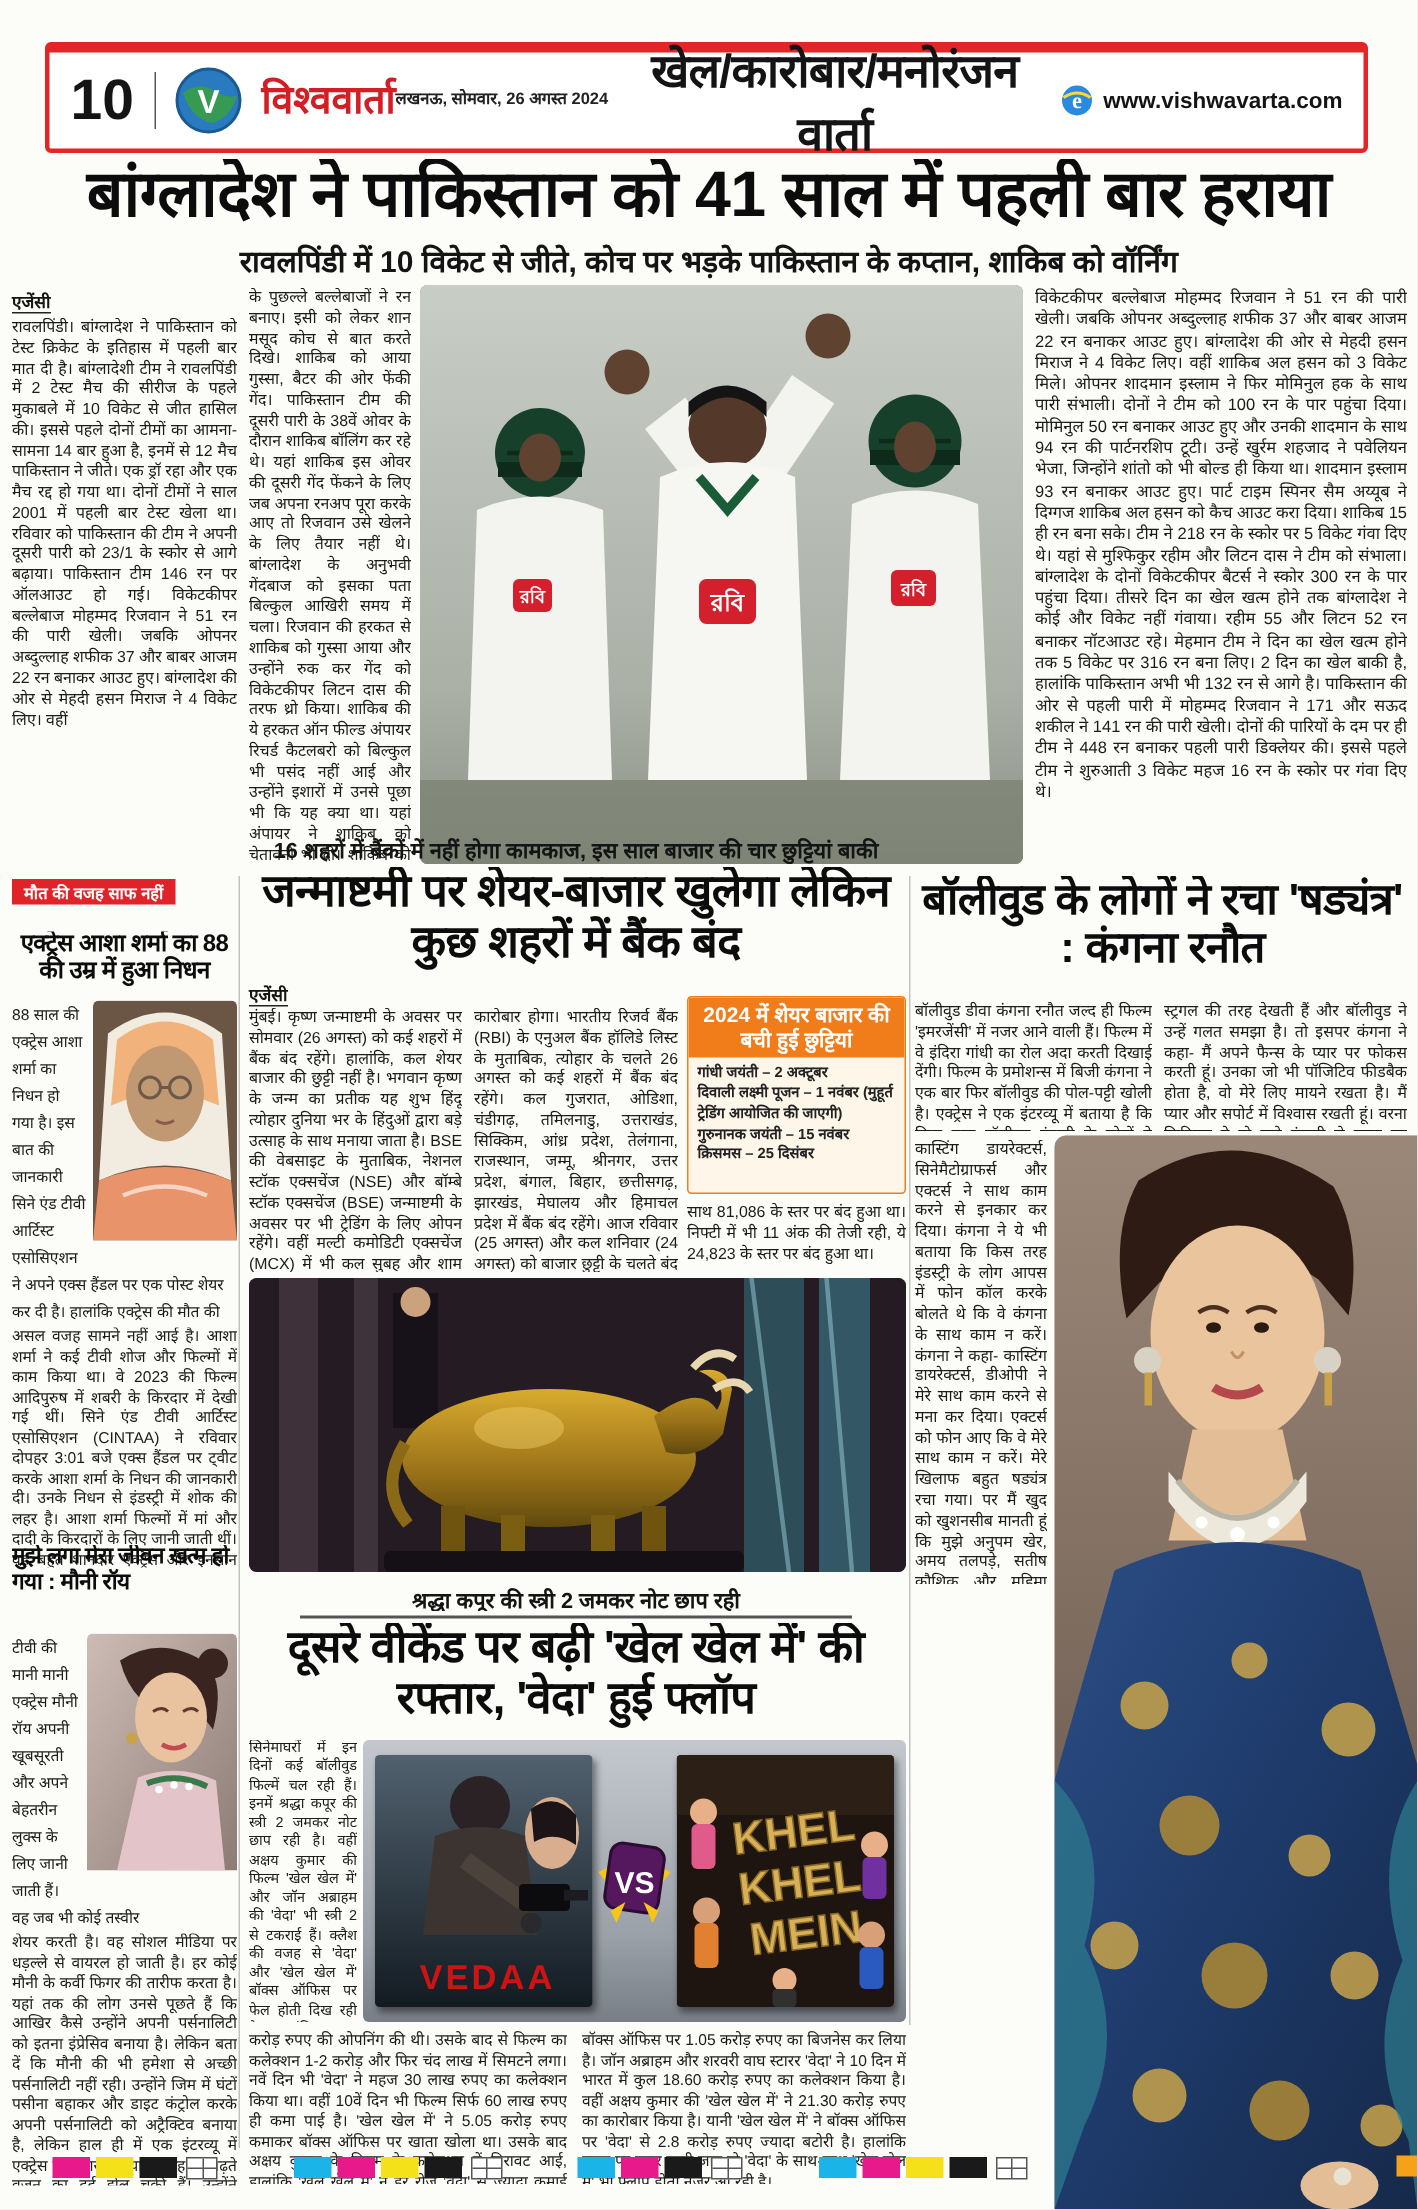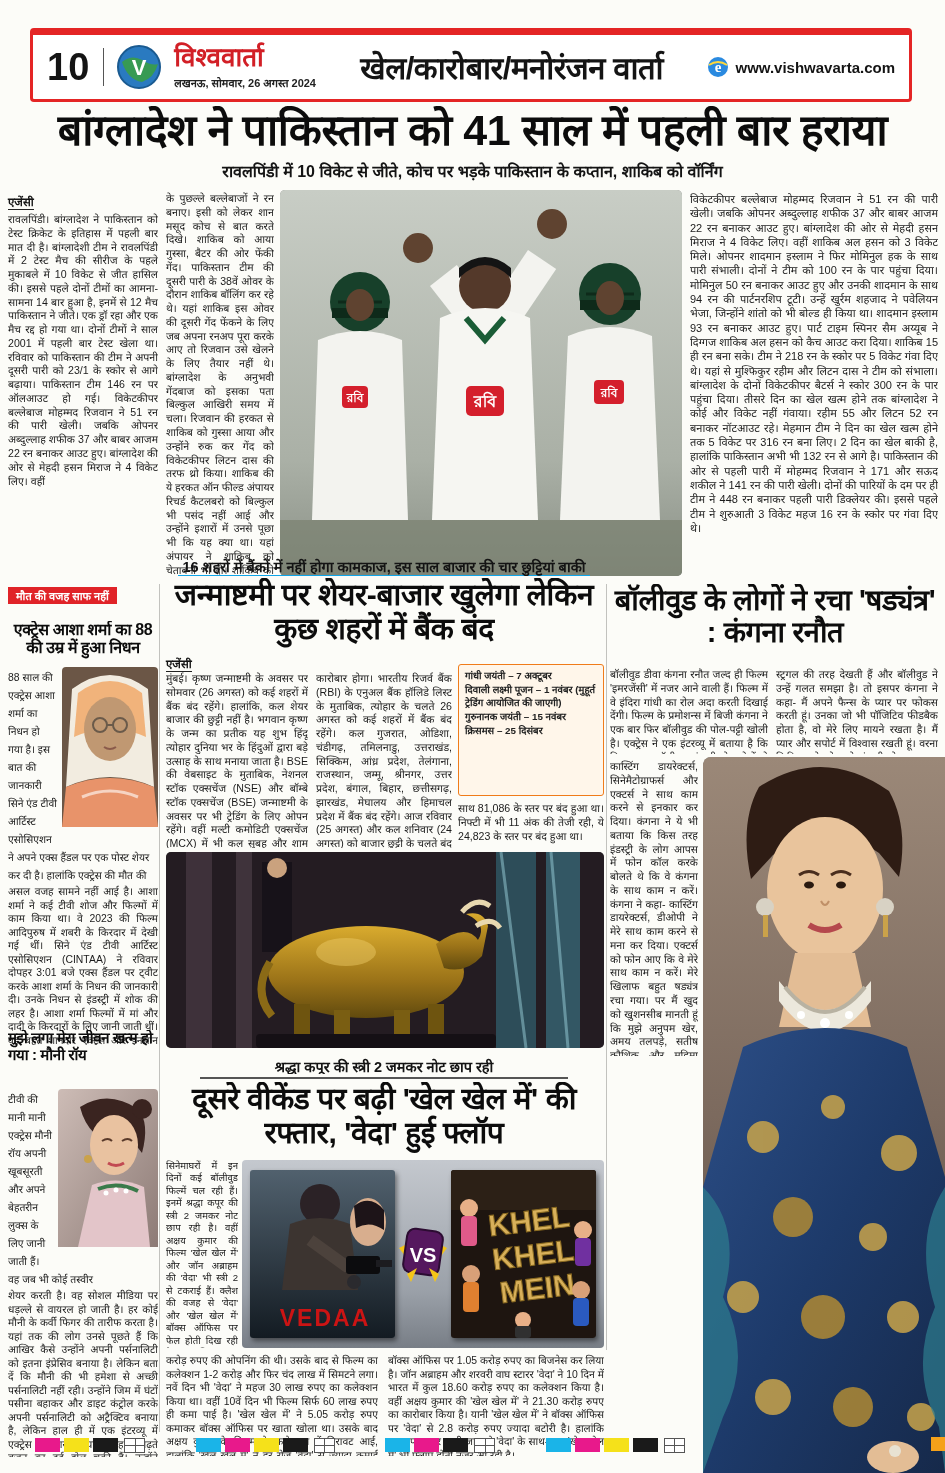--- a/index.html
+++ b/index.html
@@ -11,28 +11,28 @@
   .byline{font-weight:700;font-size:11.5px;border-bottom:1.4px solid #222;display:inline-block;margin-bottom:3px}
   .vrule{position:absolute;width:1px;background:#c2c2be}
   .hrule{position:absolute;height:1px;background:#9a9a96}
   .photo{position:absolute;border-radius:5px;overflow:hidden;background:#888}
   .ph-float{float:right;margin:0 0 3px 5px;border-radius:4px;overflow:hidden}
 
   
   .header-box{left:30px;top:28px;width:882px;height:74px;border:3px solid #e42525;border-top-width:7px;
               border-radius:4px;display:flex;align-items:center;gap:12px;padding:0 14px;box-sizing:border-box;background:#fff}
   .page-num{font-size:38px;font-weight:700;line-height:1;padding-right:14px;border-right:1.5px solid #555}
-  .mast{display:flex;flex-direction:column;justify-content:flex-start}
+  .mast{display:flex;justify-content:flex-start}
   .mast-title{color:#d21f26;font-size:26px;font-weight:800;line-height:1.05}
   .mast-date{font-size:11px;font-weight:700;margin-top:4px;color:#222}
   .section-title{flex:1;text-align:center;font-size:31px;font-weight:900;letter-spacing:-.5px}
   .website{display:flex;align-items:center;gap:6px;font-size:15px;font-weight:700}
 
   .head-main{left:6px;top:106px;width:933px;height:52px;font-size:43px}
-  .head-sub{left:6px;top:160px;width:933px;height:27px;font-size:16px;font-weight:700;text-align:center;overflow:hidden}
+  .head-sub{left:6px;top:160px;width:933px;height:27px;font-size:20px;font-weight:700;text-align:center;overflow:hidden}
 
   
   .slug{background:#e02328;color:#fff;font-size:11px;font-weight:700;padding:1px 8px;display:inline-block}
   .holiday-box{background:#fff6ea;border:1.5px solid #f07c1a;border-radius:3px;box-sizing:border-box;overflow:hidden}
   .holiday-head{background:#f07c1a;color:#fff;font-size:14px;font-weight:800;text-align:center;line-height:1.2;padding:3px 2px}
   .holiday-items{padding:4px 6px;font-size:9.8px;font-weight:700;line-height:1.4;color:#222}
 
   
   .poster-panel{background:linear-gradient(180deg,#c4c8ce 0%,#9aa0a8 70%,#787e86 100%);
                 border-radius:4px;display:flex;align-items:center;justify-content:space-between;padding:8px;box-sizing:border-box}
@@ -195,22 +195,23 @@
     <span style="font-size:14.5px;font-weight:700;border-bottom:2px solid #0ea5e9;padding:0 4px">16 शहरों में बैंकों में नहीं होगा कामकाज, इस साल बाजार की चार छुट्टियां बाकी</span>
   </div>
   <div class="abs headline" style="left:166px;top:578px;width:436px;height:74px;font-size:30px">जन्माष्टमी पर शेयर-बाजार खुलेगा लेकिन कुछ शहरों में बैंक बंद</div>
   <div class="abs" style="left:166px;top:654px">
     <span class="byline">एजेंसी</span>
   </div>
   <div class="abs body-txt" style="left:166px;top:672px;width:142px;height:176px">मुंबई। कृष्ण जन्माष्टमी के अवसर पर सोमवार (26 अगस्त) को कई शहरों में बैंक बंद रहेंगे। हालांकि, कल शेयर बाजार की छुट्टी नहीं है। भगवान कृष्ण के जन्म का प्रतीक यह शुभ हिंदू त्योहार दुनिया भर के हिंदुओं द्वारा बड़े उत्साह के साथ मनाया जाता है। BSE की वेबसाइट के मुताबिक, नेशनल स्टॉक एक्सचेंज (NSE) और बॉम्बे स्टॉक एक्सचेंज (BSE) जन्माष्टमी के अवसर पर भी ट्रेडिंग के लिए ओपन रहेंगे। वहीं मल्टी कमोडिटी एक्सचेंज (MCX) में भी कल सुबह और शाम दोनों सेशन में सामान्य रूप से</div>
   <div class="abs body-txt" style="left:316px;top:672px;width:136px;height:176px">कारोबार होगा। भारतीय रिजर्व बैंक (RBI) के एनुअल बैंक हॉलिडे लिस्ट के मुताबिक, त्योहार के चलते 26 अगस्त को कई शहरों में बैंक बंद रहेंगे। कल गुजरात, ओडिशा, चंडीगढ़, तमिलनाडु, उत्तराखंड, सिक्किम, आंध्र प्रदेश, तेलंगाना, राजस्थान, जम्मू, श्रीनगर, उत्तर प्रदेश, बंगाल, बिहार, छत्तीसगढ़, झारखंड, मेघालय और हिमाचल प्रदेश में बैंक बंद रहेंगे। आज रविवार (25 अगस्त) और कल शनिवार (24 अगस्त) को बाजार छुट्टी के चलते बंद रहा। इससे पहले शुक्रवार (23 अगस्त) को बाजार खुला था। पिछले हफ्ते के आखिरी कारोबारी दिन सेंसेक्स 33 अंक की तेजी के</div>
 
   <div class="abs holiday-box" style="left:458px;top:664px;width:146px;height:132px">
+    <div class="holiday-head">2024 में शेयर बाजार की बची हुई छुट्टियां</div>
     <div class="holiday-items">
-      <div>गांधी जयंती – 7 अक्टूबर</div>
+      <div>गांधी जयंती – 2 अक्टूबर</div>
       <div>दिवाली लक्ष्मी पूजन – 1 नवंबर (मुहूर्त ट्रेडिंग आयोजित की जाएगी)</div>
       <div>गुरुनानक जयंती – 15 नवंबर</div>
       <div>क्रिसमस – 25 दिसंबर</div>
     </div>
   </div>
   <div class="abs body-txt" style="left:458px;top:802px;width:146px;height:46px">साथ 81,086 के स्तर पर बंद हुआ था। निफ्टी में भी 11 अंक की तेजी रही, ये 24,823 के स्तर पर बंद हुआ था।</div>
 
   <div class="photo" style="left:166px;top:852px;width:438px;height:196px">
     <svg width="438" height="196" viewBox="0 0 438 196">
       <defs>

